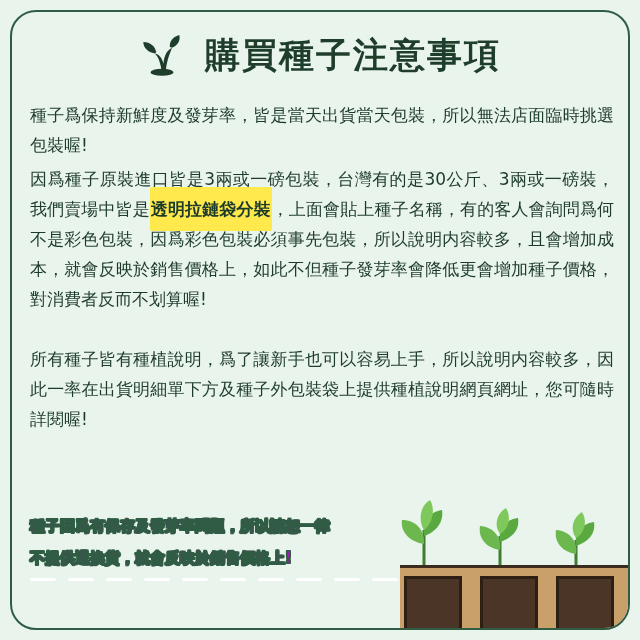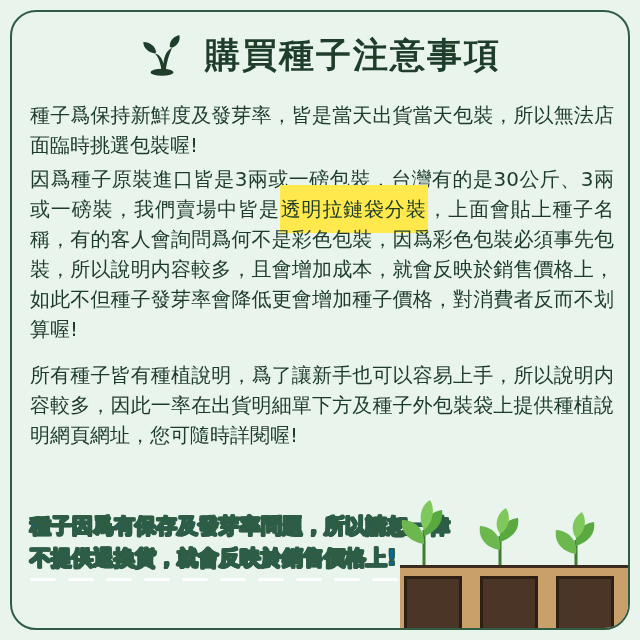--- a/index.html
+++ b/index.html
@@ -65,46 +65,46 @@
   
   #content {
     position: absolute;
     left: 18px;
     top: 88px;
     width: 584px;
     font-family: "DejaVu Sans", sans-serif;
     color: #1d3b2a;
   }
   .para {
-    font-size: 20px;
+    font-size: 17px;
     line-height: 30px;
     letter-spacing: 0px;
     margin: 0 0 4px 0;
     text-align: justify;
     text-justify: inter-character;
   }
   .para.gap {
-    margin-top: 16px;
+    margin-top: 30px;
   }
   .hl {
     background: #ffe94d;
-    font-weight: normal;
+    font-weight: bold;
     padding: 12px 1px;
     border-radius: 2px;
   }
   #notice {
     position: absolute;
     left: 18px;
     top: 498px;
     width: 584px;
     font-family: "DejaVu Sans", sans-serif;
-    font-size: 21px;
+    font-size: 15px;
     font-weight: bold;
     line-height: 32px;
-    color: #0369a1;
+    color: #a21caf;
     -webkit-text-stroke: 0.6px #2f5d43;
     text-shadow:
        1.2px 0 0 #2f5d43, -1.2px 0 0 #2f5d43,
        0 1.2px 0 #2f5d43, 0 -1.2px 0 #2f5d43,
        1px 1px 0 #2f5d43, -1px 1px 0 #2f5d43,
        1px -1px 0 #2f5d43, -1px -1px 0 #2f5d43;
   }
   #notice .line { display: block; }
 
   

